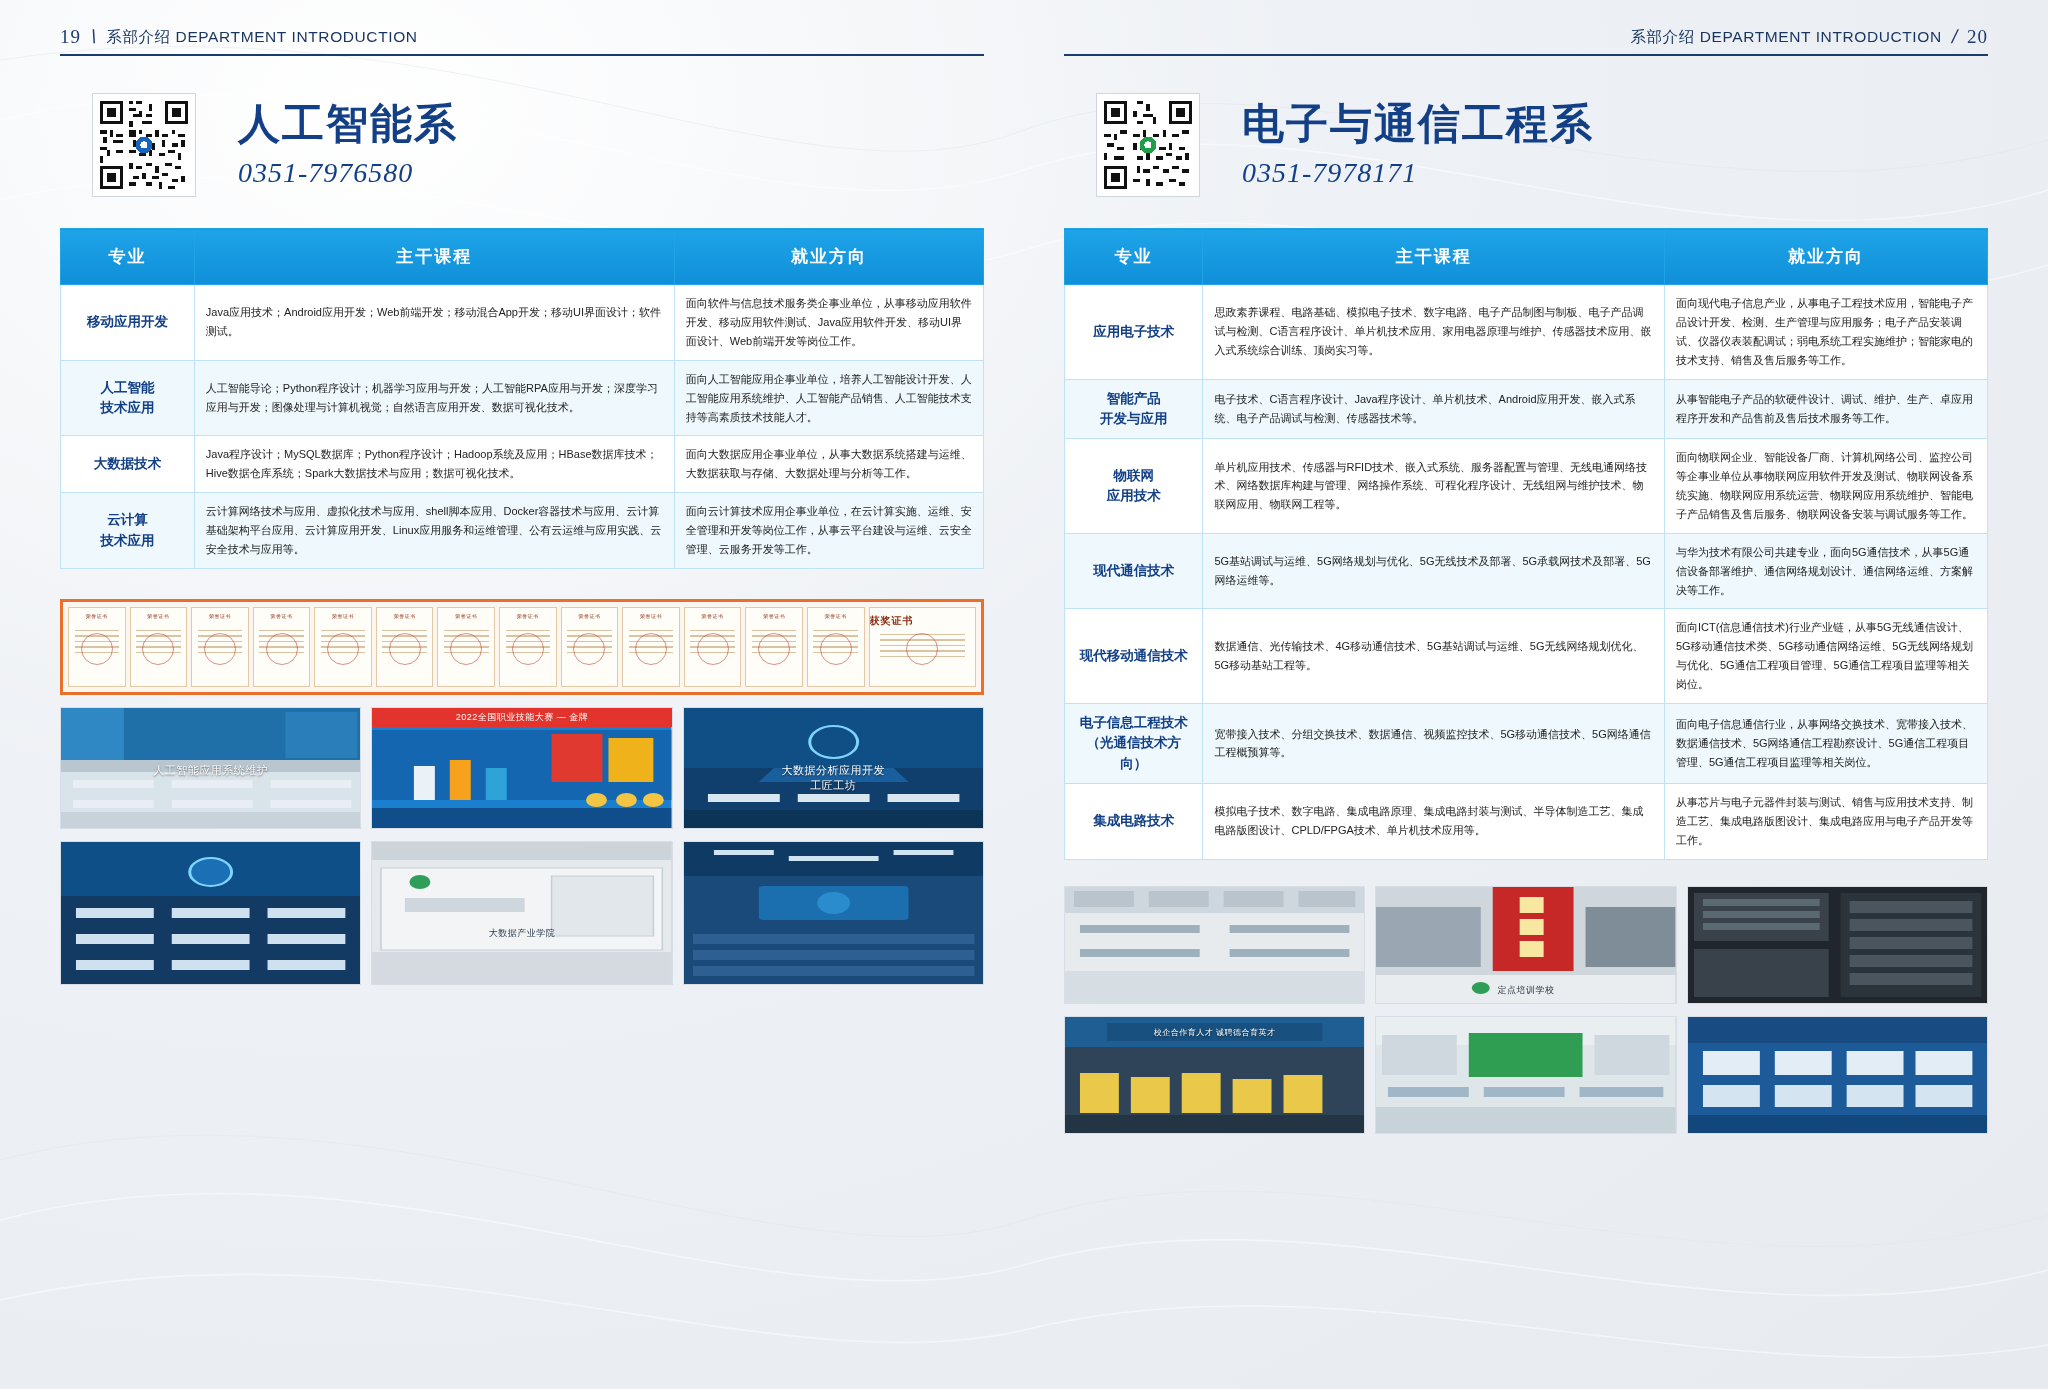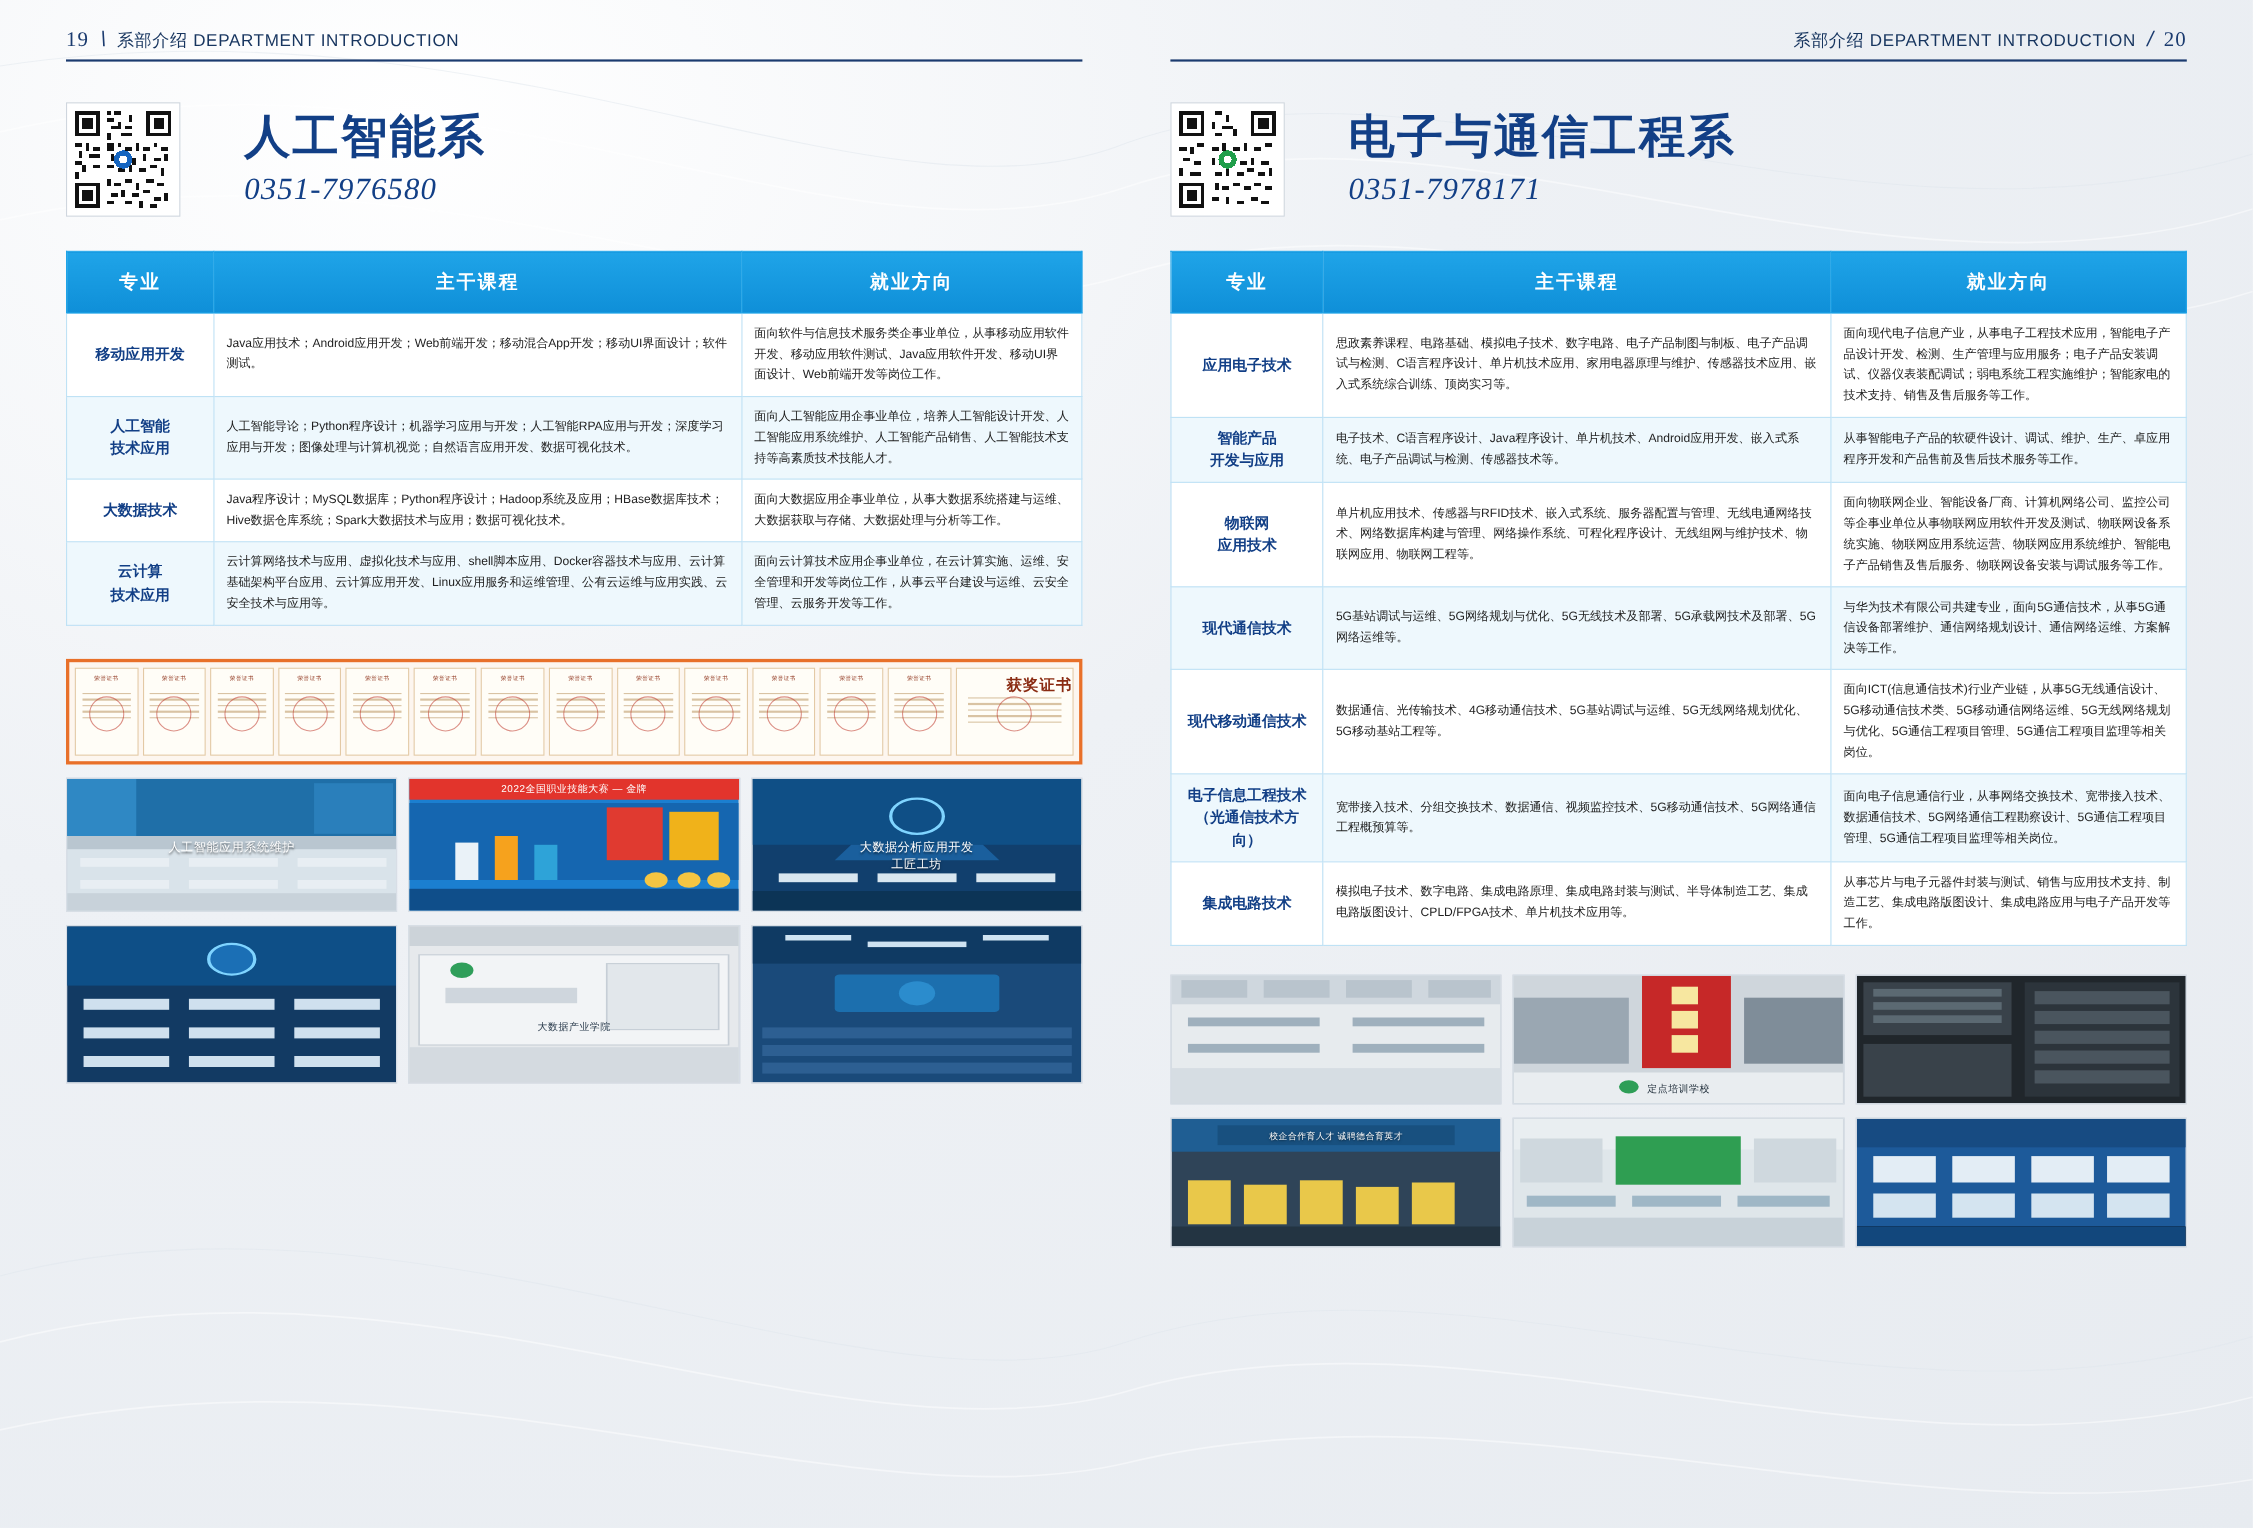--- a/index.html
+++ b/index.html
@@ -30,21 +30,21 @@
     font-size:19px;color:#1b3b6f;letter-spacing:1px;font-weight:400;
     font-family:"Liberation Serif","DejaVu Serif",serif;
   }
   .slash{font-size:19px;color:#1b3b6f;transform:skewX(-12deg);display:inline-block;}
   .hdr-txt{
     font-size:15.5px;color:#17355f;letter-spacing:.6px;white-space:nowrap;
   }
   .hdr-rule{height:2px;background:#1b3b6f;margin-top:6px;}
 
   
-  .titleblock{display:flex;align-items:center;gap:16px;margin-top:26px;height:110px;}
+  .titleblock{display:flex;align-items:center;gap:0;margin-top:26px;height:110px;margin-left:32px;}
   .qr{
     width:104px;height:104px;border:1px solid #cfd6de;background:#fff;
     padding:4px;box-sizing:border-box;flex:0 0 auto;
   }
   .qr svg{display:block;}
   .tt{margin-left:42px;}
   .tt.r{margin-left:42px;}
   .dept-name{
     font-size:42px;color:#123f86;font-weight:700;letter-spacing:2px;
     font-family:"DejaVu Sans","Liberation Sans",sans-serif;
@@ -93,21 +93,21 @@
     position:absolute;top:5px;left:0;right:0;text-align:center;
     font-size:5px;color:#8a2b12;letter-spacing:.5px;
   }
   .cert .seal{
     position:absolute;left:50%;top:52%;transform:translate(-50%,-50%);
     width:30px;height:30px;border:1.5px solid #c0392b;border-radius:50%;opacity:.55;
   }
   .cert .lines{position:absolute;left:10%;right:10%;top:22px;}
   .cert .lines i{display:block;height:1.5px;background:#d9c3a3;margin-bottom:4px;}
   .cert-title{
-    position:absolute;top:6px;left:0;right:0;text-align:right;font-size:14px;
+    position:absolute;top:6px;left:0;right:0;text-align:left;font-size:10px;
     color:#8a2b12;font-weight:700;letter-spacing:1px;
   }
 
   
   .photos{display:grid;gap:10px;margin-top:12px;}
   .grid3{grid-template-columns:repeat(3,1fr);}
   .ph{
     position:relative;overflow:hidden;border:1px solid #d8dee6;background:#cfd6de;
   }
   .ph .lbl{

